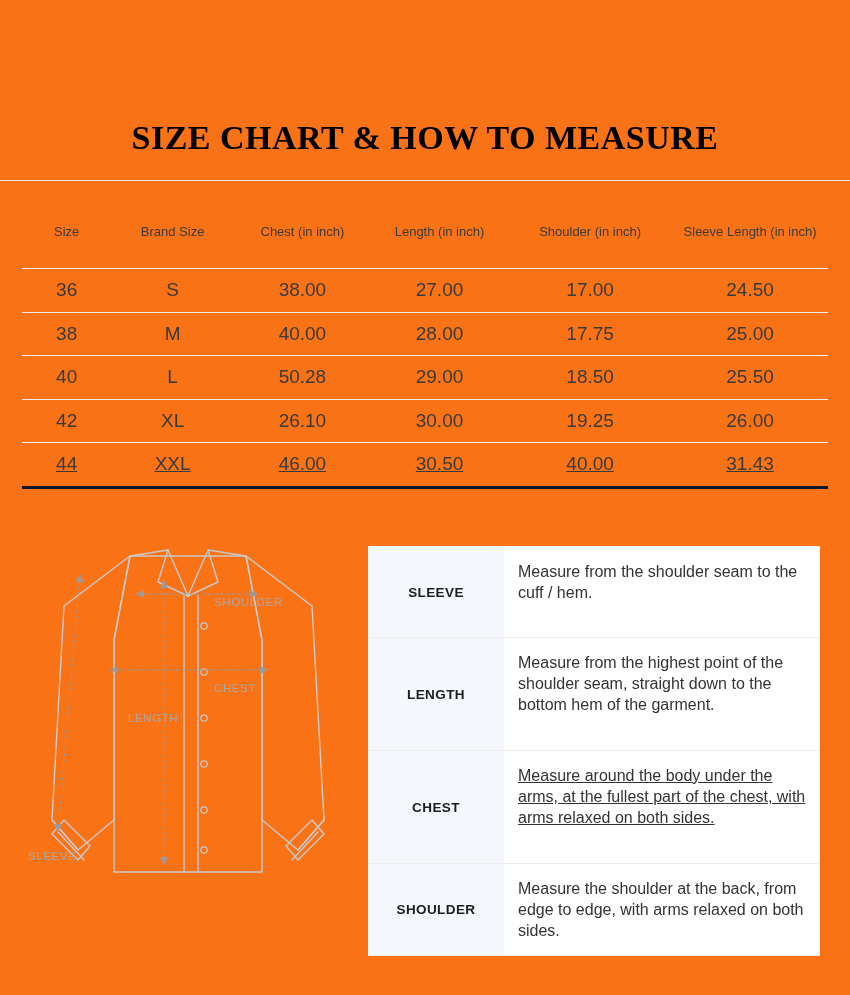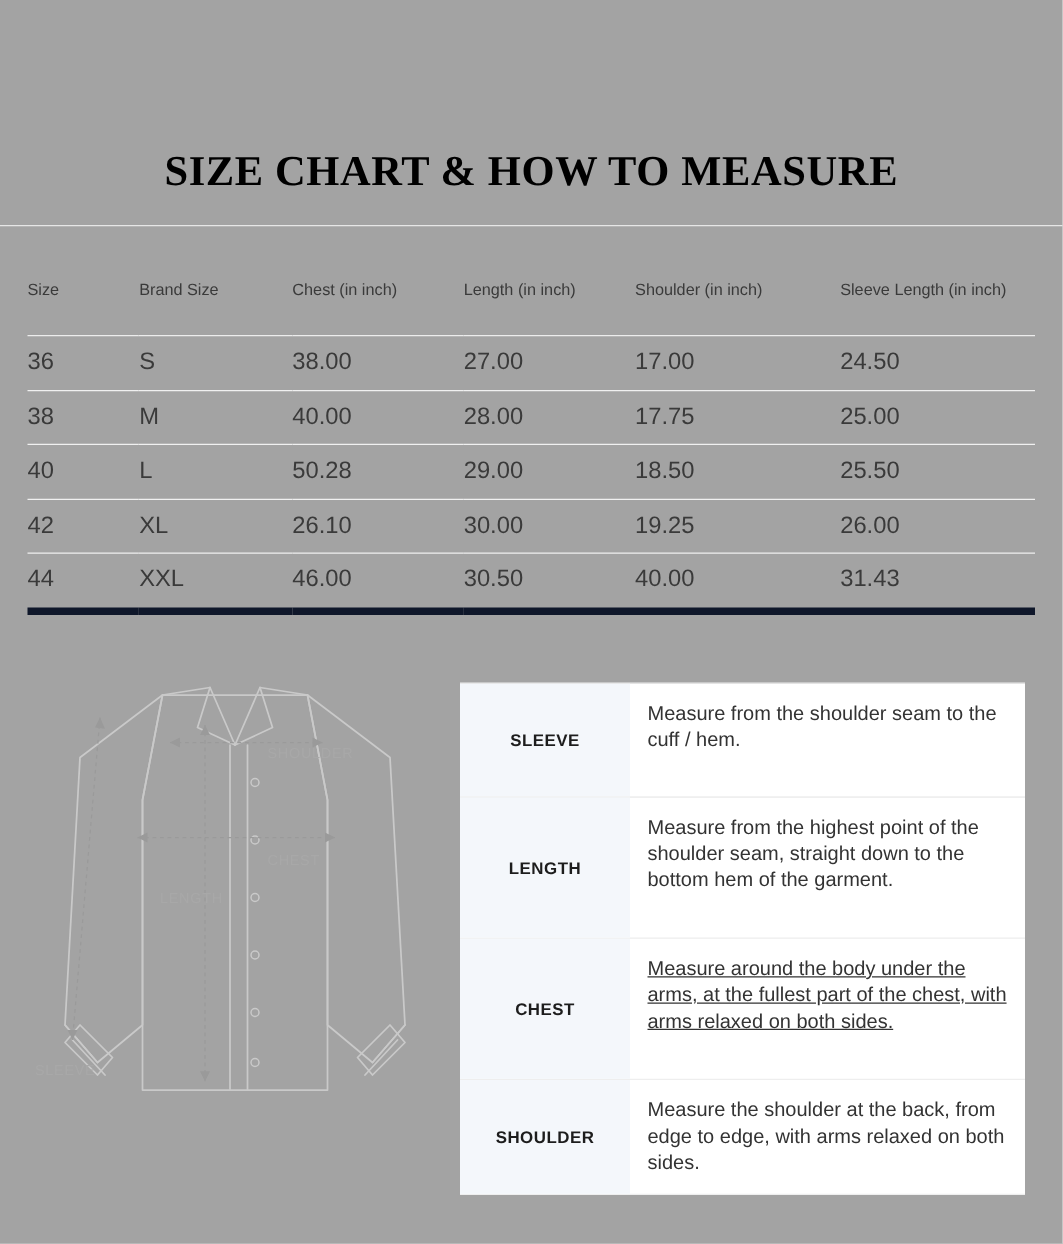--- a/index.html
+++ b/index.html
@@ -14,21 +14,21 @@
     color: #333333;
     position: relative;
     overflow: hidden;
   }
   .page {
     position: absolute;
     left: 0;
     top: 0;
     width: 850px;
     height: 995px;
-    background: #a3a3a3;
+    background: #f97316;
   }
 
   
   .title-band {
     position: absolute;
     left: 0;
     top: 96px;
     width: 850px;
     height: 84px;
     display: flex;
@@ -50,41 +50,42 @@
   .size-table {
     position: absolute;
     left: 22px;
     top: 196px;
     width: 806px;
     border-collapse: collapse;
     table-layout: fixed;
   }
   .size-table th,
   .size-table td {
-    text-align: left;
+    text-align: center;
     font-size: 13.5px;
     color: #3a3a3a;
     font-weight: normal;
     padding: 0;
   }
   .size-table thead th {
     height: 72px;
     vertical-align: middle;
     line-height: 16px;
     border-bottom: 1px solid #ececec;
     font-size: 13px;
   }
   .size-table tbody td {
     height: 42.5px;
     vertical-align: middle;
     border-bottom: 1px solid #f0f0f0;
     font-size: 19px;
   }
   .size-table tbody tr:last-child td {
-    border-bottom: 6px solid #0f172a;
+    border-bottom: 3px solid #0f172a;
+    text-decoration: underline;
   }
   .col-size   { width: 86px; }
   .col-brand  { width: 118px; }
   .col-chest  { width: 132px; }
   .col-length { width: 132px; }
   .col-shoulder { width: 158px; }
   .col-sleeve { width: 150px; }
 
   
   .lower {

